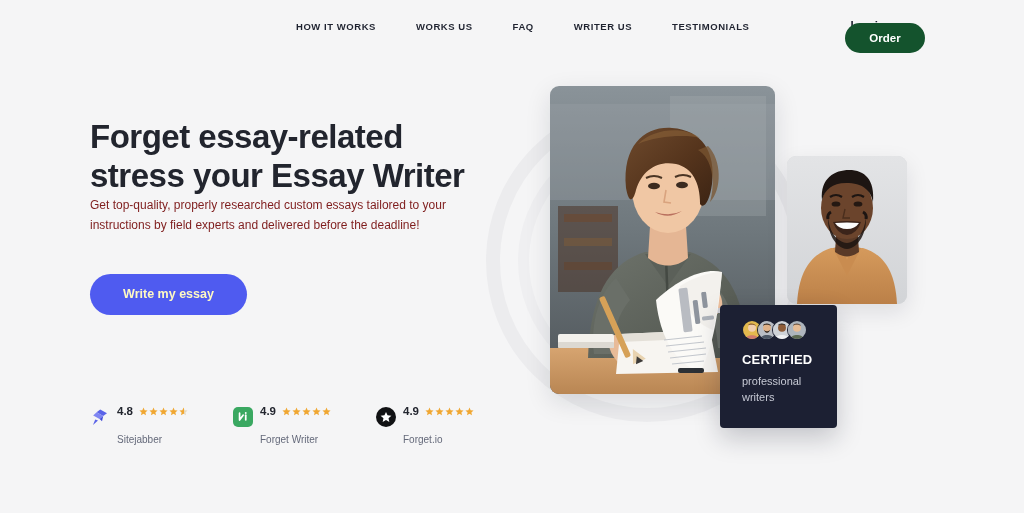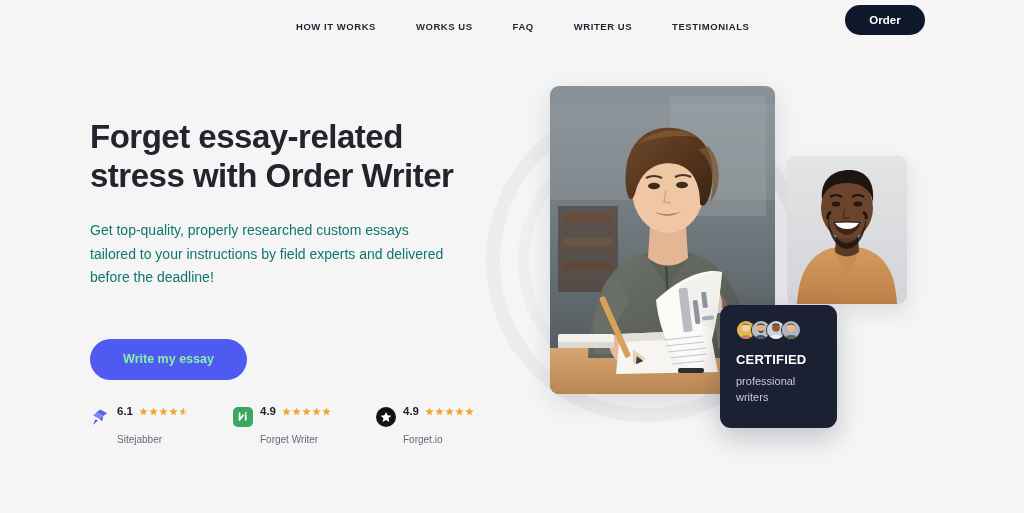--- a/index.html
+++ b/index.html
@@ -27,42 +27,42 @@
   .nav a {
     font-size:9.5px; font-weight:bold; letter-spacing:0.55px;
     color:#1f2330; text-decoration:none; white-space:nowrap;
   }
 
   .login {
     position:absolute; right:139px; top:19px;
     font-size:11.5px; font-weight:bold; color:#1f2330; text-decoration:none;
   }
   .order-btn {
-    position:absolute; right:99px; top:5px;
+    position:absolute; right:99px; top:23px;
     width:80px; height:30px; border-radius:16px;
-    background:#0f172a; border:none; cursor:pointer;
+    background:#14532d; border:none; cursor:pointer;
     color:#fff; font-size:11.5px; font-weight:bold;
     font-family:"Liberation Sans", sans-serif;
     display:flex; align-items:center; justify-content:center;
   }
 
   
   .hero-left { position:absolute; left:90px; top:118px; width:430px; }
   .hero-title {
     font-size:33px; font-weight:bold; line-height:1.17;
     letter-spacing:-0.5px; color:#22252e; max-width:400px;
   }
   .hero-sub {
-    margin-top:24px; font-size:14px; line-height:1.68;
-    color:#0f766e; max-width:365px;
+    font-size:12px; line-height:1.68;
+    color:#7f1d1d; max-width:365px;
   }
   .cta-btn {
-    margin-top:49px; width:157px; height:41px; border-radius:21px;
+    margin-top:38px; width:157px; height:41px; border-radius:21px;
     background:#4f5bf0; border:none; cursor:pointer;
-    color:#86efac; font-size:12.5px; font-weight:bold;
+    color:#fef9c3; font-size:12.5px; font-weight:bold;
     font-family:"Liberation Sans", sans-serif;
     display:flex; align-items:center; justify-content:center;
   }
 
   
   .badges { position:absolute; left:90px; top:406px; display:flex; gap:45px; }
   .badge { display:flex; align-items:flex-start; gap:7px; }
   .badge-icon { width:20px; height:20px; flex:none; margin-top:1px; position:relative; }
   .badge-body { display:flex; flex-direction:column; }
   .badge-top { display:flex; align-items:center; gap:6px; }
@@ -97,21 +97,21 @@
   }
   .photo-side {
     position:absolute; left:317px; top:78px; width:120px; height:148px;
     border-radius:9px; overflow:hidden; background:#d8d9dc;
     box-shadow:0 8px 22px rgba(20,24,40,.10);
   }
   .photo-main svg, .photo-side svg { display:block; width:100%; height:100%; }
 
   .cert-card {
     position:absolute; left:250px; top:227px; width:117px; height:123px;
-    background:#1c2033; border-radius:11px; padding:15px 14px 0 16px;
+    background:#1c2033; border-radius:4px; padding:15px 14px 0 22px;
     box-shadow:0 10px 26px rgba(20,24,40,.22);
   }
   .avatars { display:flex; margin-bottom:12px; }
   .av {
     width:20px; height:20px; border-radius:50%;
     border:1.5px solid #1c2033; margin-left:-5px; overflow:hidden; flex:none;
   }
   .av:first-child { margin-left:0; }
   .av svg { display:block; width:100%; height:100%; }
   .cert-title {
@@ -133,39 +133,39 @@
     <a href="#">FAQ</a>
     <a href="#">WRITER US</a>
     <a href="#">TESTIMONIALS</a>
   </nav>
 
   <a class="login" href="#">Log in</a>
   <button class="order-btn">Order</button>
 </header>
 
 <section class="hero-left">
-  <h1 class="hero-title">Forget essay-related stress with Order Writer</h1>
+  <h1 class="hero-title">Forget essay-related stress your Essay Writer</h1>
   <p class="hero-sub">Get top-quality, properly researched custom essays tailored to your instructions by field experts and delivered before the deadline!</p>
   <button class="cta-btn">Write my essay</button>
 </section>
 
 <section class="badges">
 
   <div class="badge">
     <span class="badge-icon">
       <svg viewBox="0 0 20 20" width="20" height="20">
         <path d="M10.2 2.4 L17.0 6.3 L13.2 9.0 L6.6 5.2 Z" fill="#5a63e8"></path>
         <path d="M6.6 5.2 L13.2 9.0 L9.6 12.0 L3.2 8.4 Z" fill="#7f86f2"></path>
         <path d="M9.6 12.0 L13.2 9.0 L12.0 14.2 Z" fill="#4049d8"></path>
         <path d="M5.2 12.6 L8.0 13.6 L3.0 18.0 Z" fill="#5a63e8"></path>
       </svg>
     </span>
     <span class="badge-body">
       <span class="badge-top">
-        <span class="badge-score">6.1</span>
+        <span class="badge-score">4.8</span>
         <span class="stars">
           <svg class="star" viewBox="0 0 20 20">
               <polygon points="10,1 12.6,7 19,7.6 14.2,12 15.6,18.4 10,15 4.4,18.4 5.8,12 1,7.6 7.4,7" fill="#f0a732"></polygon>
             </svg>
           <svg class="star" viewBox="0 0 20 20">
               <polygon points="10,1 12.6,7 19,7.6 14.2,12 15.6,18.4 10,15 4.4,18.4 5.8,12 1,7.6 7.4,7" fill="#f0a732"></polygon>
             </svg>
           <svg class="star" viewBox="0 0 20 20">
               <polygon points="10,1 12.6,7 19,7.6 14.2,12 15.6,18.4 10,15 4.4,18.4 5.8,12 1,7.6 7.4,7" fill="#f0a732"></polygon>
             </svg>

